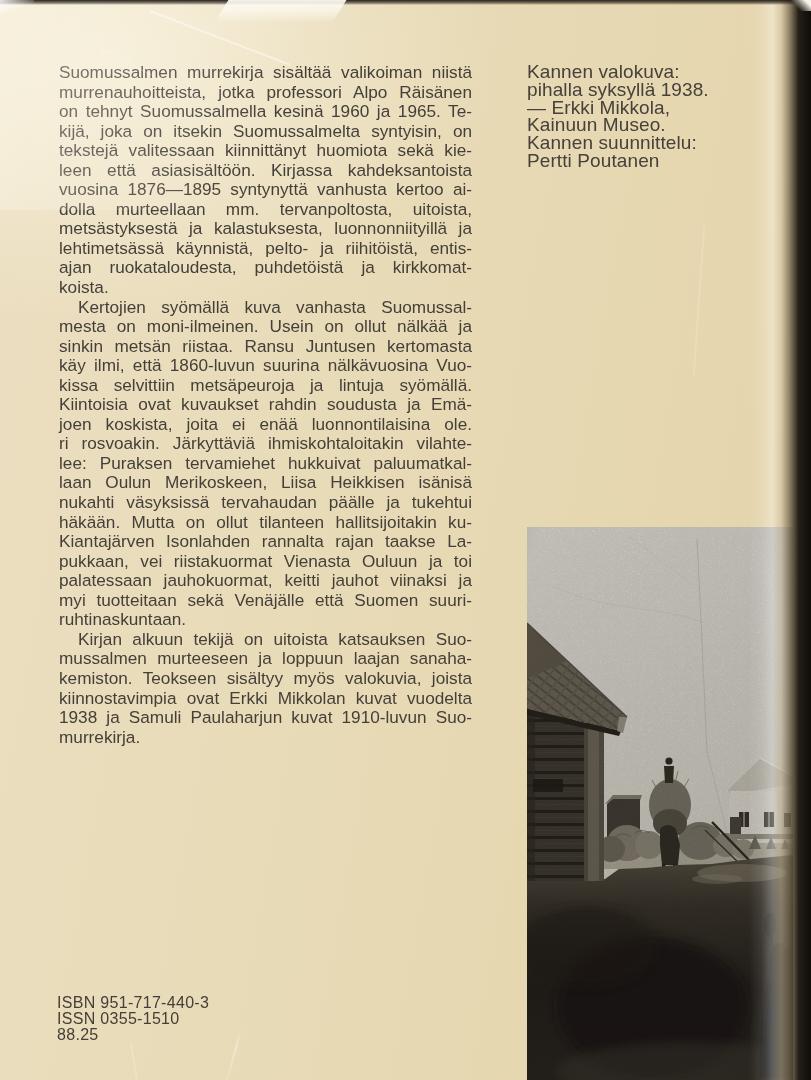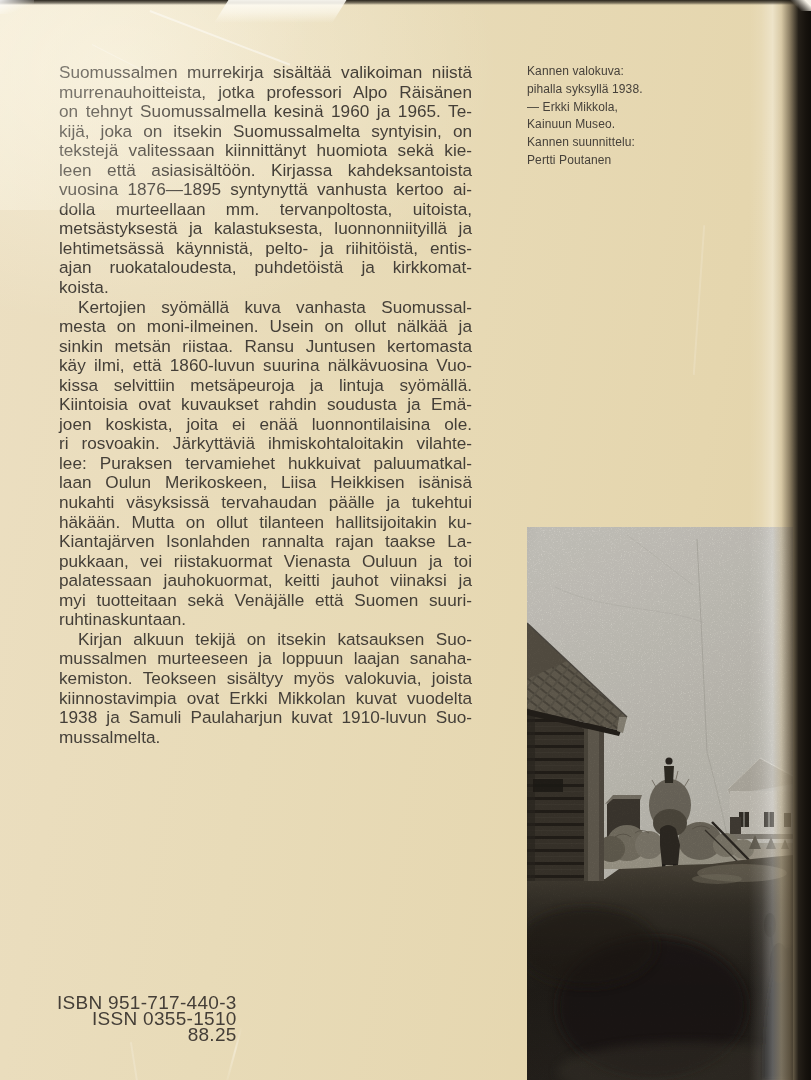--- a/index.html
+++ b/index.html
@@ -14,26 +14,26 @@
   .main-text {
     position:absolute; left:59px; top:63px; width:413px;
     color:#443f38; font-size:17.2px; line-height:19.55px; letter-spacing:0px;
   }
   .tline { text-align:justify; text-align-last:justify; white-space:nowrap; height:19.55px; }
   .tline.last { text-align-last:left; }
   .tline.indent { text-indent:19px; }
   
   .credits {
     position:absolute; left:527px; top:63px; width:256px;
-    color:#46413a; font-size:12px; line-height:17.8px; letter-spacing:0.1px;
+    color:#46413a; font-size:19px; line-height:17.8px; letter-spacing:0.1px;
   }
   
   .isbn {
     position:absolute; left:57px; top:995px;
-    color:#443e37; font-size:19px; line-height:16.1px; letter-spacing:0.3px;text-align:right;
+    color:#443e37; font-size:16px; line-height:16.1px; letter-spacing:0.3px;
   }
   
   .photo { position:absolute; left:527px; top:527px; width:266px; height:553px; z-index:2; }
   .photo svg { display:block; width:266px; height:553px; }
   
   .edge-right {
     position:absolute; top:0; right:0; width:62px; height:1080px; z-index:5; pointer-events:none;
     background:linear-gradient(to right,
       rgba(190,172,136,0) 0%,
       rgba(255,255,255,0.10) 20%,
@@ -111,26 +111,26 @@
         <div class="tline">laan Oulun Merikoskeen, Liisa Heikkisen isänisä</div>
         <div class="tline">nukahti väsyksissä tervahaudan päälle ja tukehtui</div>
         <div class="tline">häkään. Mutta on ollut tilanteen hallitsijoitakin ku-</div>
         <div class="tline">Kiantajärven Isonlahden rannalta rajan taakse La-</div>
         <div class="tline">pukkaan, vei riistakuormat Vienasta Ouluun ja toi</div>
         <div class="tline">palatessaan jauhokuormat, keitti jauhot viinaksi ja</div>
         <div class="tline">myi tuotteitaan sekä Venäjälle että Suomen suuri-</div>
         <div class="tline last">ruhtinaskuntaan.</div>
       </div>
       <div class="para">
-        <div class="tline indent">Kirjan alkuun tekijä on itsekin katsauksen Suo-</div>
+        <div class="tline indent">Kirjan alkuun tekijä on uitoista katsauksen Suo-</div>
         <div class="tline">mussalmen murteeseen ja loppuun laajan sanaha-</div>
         <div class="tline">kemiston. Teokseen sisältyy myös valokuvia, joista</div>
         <div class="tline">kiinnostavimpia ovat Erkki Mikkolan kuvat vuodelta</div>
         <div class="tline">1938 ja Samuli Paulaharjun kuvat 1910-luvun Suo-</div>
-        <div class="tline last">mussalmelta.</div>
+        <div class="tline last">murrekirja.</div>
       </div>
     </div>
 
   <div class="credits">
       <div class="credit-line">Kannen valokuva:</div>
       <div class="credit-line">pihalla syksyllä 1938.</div>
       <div class="credit-line">— Erkki Mikkola,</div>
       <div class="credit-line">Kainuun Museo.</div>
       <div class="credit-line">Kannen suunnittelu:</div>
       <div class="credit-line">Pertti Poutanen</div>

